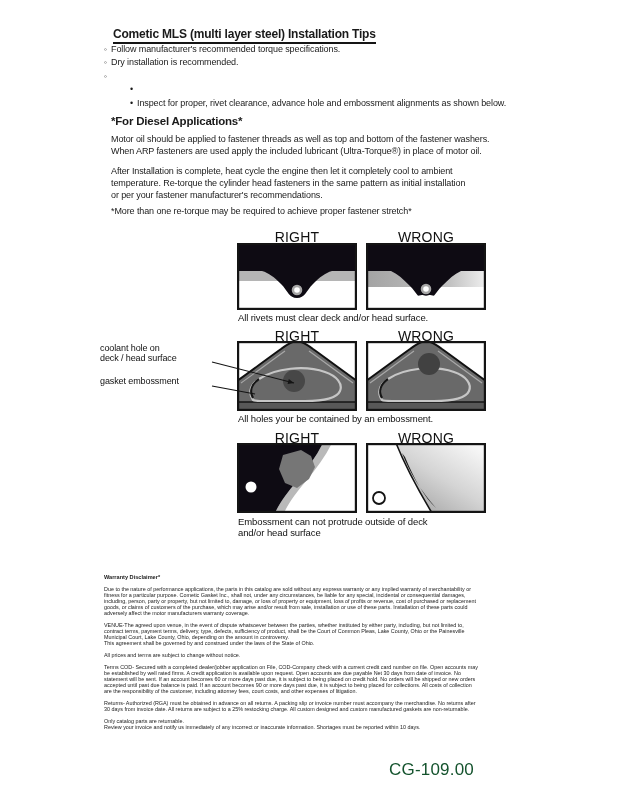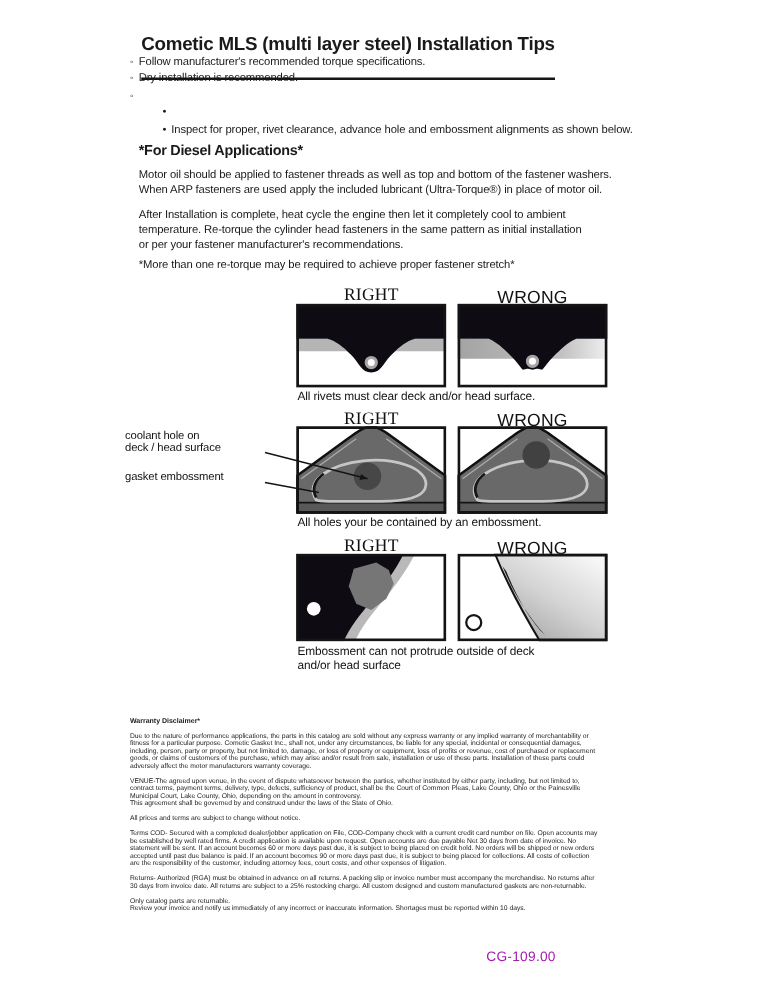--- a/index.html
+++ b/index.html
@@ -1,44 +1,44 @@
 <!DOCTYPE html>
 <html><head>
 <meta charset="utf-8">
 <style>
   html,body{margin:0;padding:0;}
   body{width:618px;height:800px;position:relative;background:#ffffff;
        font-family:"Liberation Sans",sans-serif;color:#1a1a1a;}
   .abs{position:absolute;}
-  .page-title{left:113px;top:27px;font-size:15px;font-weight:bold;letter-spacing:-0.2px;
-              border-bottom:2px solid #151515;padding-bottom:18px;display:inline-block;}
+  .page-title{left:113px;top:27px;font-size:12px;font-weight:bold;letter-spacing:-0.2px;
+              border-bottom:2px solid #151515;padding-bottom:1px;display:inline-block;}
   .bullets{left:104px;top:43px;font-size:9px;line-height:13.4px;letter-spacing:-0.1px;}
   .b-row{display:flex;}
   .b-marker{width:7px;flex:none;font-size:8px;}
   .b-sub{margin-left:26px;}
   .b-sub .b-marker{font-size:9px;}
   .diesel-heading{left:111px;top:115px;font-size:11.5px;font-weight:bold;letter-spacing:-0.2px;}
   .para{left:111px;width:440px;font-size:9px;line-height:12.2px;letter-spacing:-0.1px;white-space:pre-line;}
   .p1{top:133px;} .p2{top:165px;} .p3{top:205px;}
   .plabel{width:120px;text-align:center;font-size:14px;letter-spacing:0.2px;color:#111;}
   .lab-s1{top:229px;} .lab-s2{top:328px;} .lab-s3{top:430px;}
-  .lab-right{left:237px;font-family:Liberation Serif, serif;} .lab-wrong{left:366px;}
+  .lab-right{left:237px;} .lab-wrong{left:366px;}
   .panel{display:block;}
   .pan-r{left:237px;} .pan-w{left:366px;}
   .pan-s1{top:243px;} .pan-s2{top:341px;} .pan-s3{top:443px;}
   .caption{left:238px;font-size:9.5px;letter-spacing:-0.1px;white-space:pre-line;line-height:11px;color:#111;}
   .cap-s1{top:312px;} .cap-s2{top:413px;} .cap-s3{top:516px;}
   .ann{left:100px;width:110px;text-align:left;font-size:9px;line-height:9.6px;
        letter-spacing:-0.1px;white-space:pre-line;color:#111;}
   .ann-coolant{top:344px;} .ann-emboss{top:377px;}
   .leader{left:210px;top:355px;}
   .warranty{left:104px;top:574px;width:420px;color:#222;}
   .w-head{font-size:5.6px;font-weight:bold;margin-bottom:6px;}
   .w-para{font-size:5.4px;line-height:6px;white-space:pre-line;margin-bottom:6px;}
-  .page-num{left:389px;top:760px;font-size:11px;color:#a21caf;letter-spacing:0.2px;}
+  .page-num{left:389px;top:760px;font-size:17px;color:#14532d;letter-spacing:0.2px;}
 </style>
 </head>
 <body>
 
 <div class="abs page-title">Cometic MLS (multi layer steel) Installation Tips</div>
 
 <div class="abs bullets">
   <div class="b-row">
     <span class="b-marker">◦</span>
     <span>Follow manufacturer's recommended torque specifications.</span>

